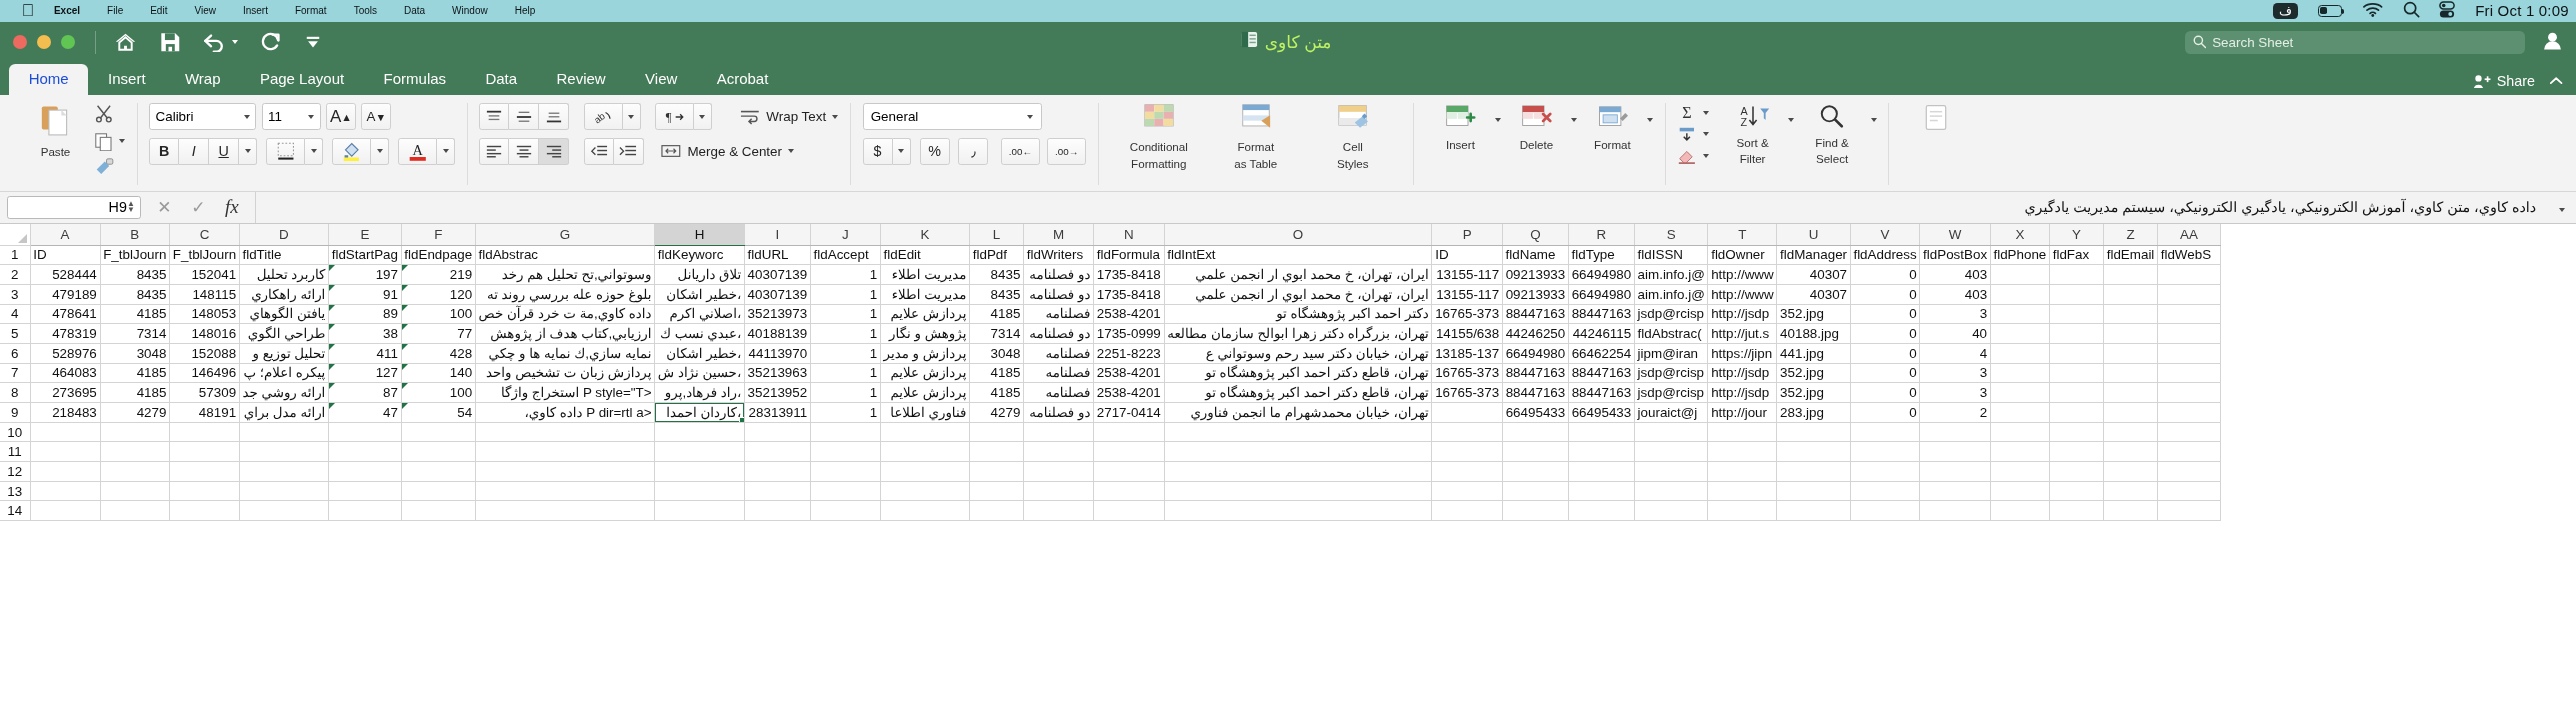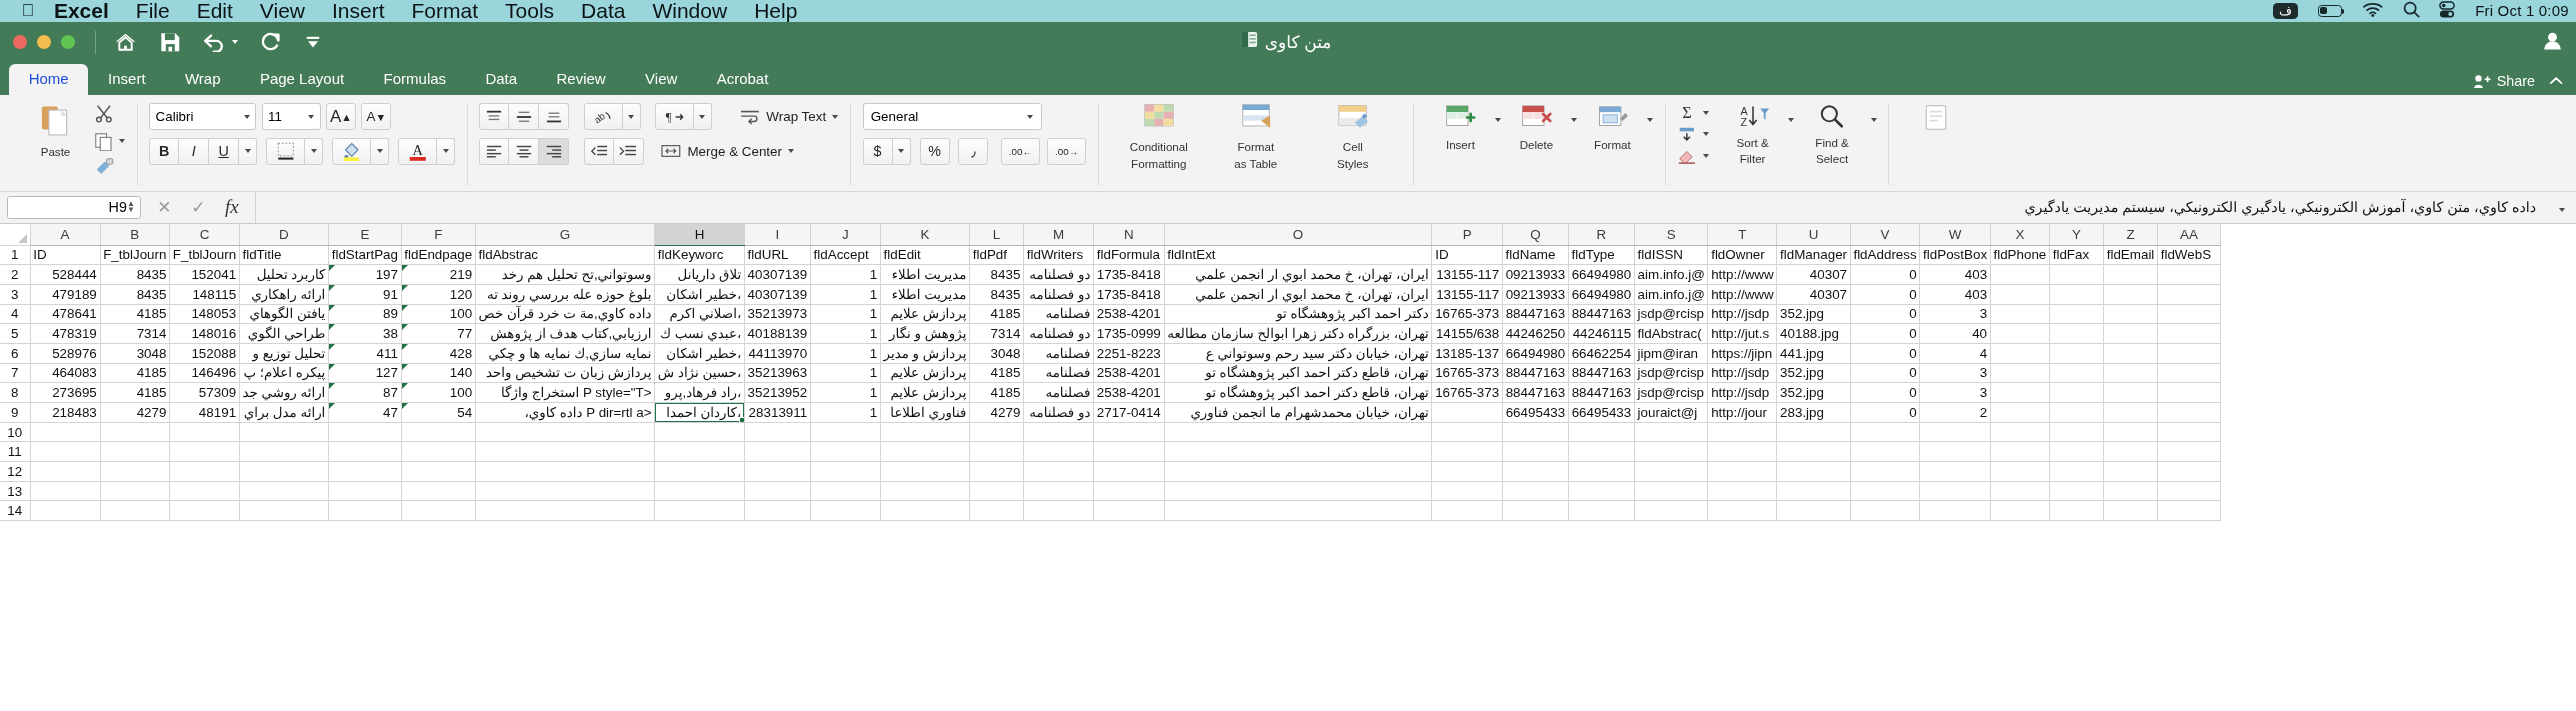--- a/index.html
+++ b/index.html
@@ -8,21 +8,21 @@
     font-family: "Liberation Sans", sans-serif;
     background:#ffffff;
     -webkit-font-smoothing: antialiased;
   }
   
   .menubar{
     height:21.5px; background:#9ad5dc; display:flex; align-items:center;
     padding:0 9px; font-size:15px; color:#0c1314; position:relative;
   }
   .menubar .apple{ font-size:17px; margin:0 19.7px 0 12.5px; line-height:1; }
-  .menubar .mi{ margin-right:27px; font-size:21px; white-space:nowrap; }
+  .menubar .mi{ margin-right:27px; font-size:10px; white-space:nowrap; }
   .menubar .mi.bold{ font-weight:bold; }
   .menubar-right{ position:absolute; right:7.2px; top:0; height:21.5px; display:flex; align-items:center; gap:19.7px; }
   .mb-ime{ background:#1d2b2c; color:#fff; border-radius:4.5px; padding:0.9px 6.3px; font-size:12.5px; line-height:14.3px;}
   .mb-ico{ display:inline-block; }
   .mb-clock{ font-size:15px; letter-spacing:0.2px; }
   .batt{ width:24px; height:11.6px; border:1.4px solid #16282a; border-radius:3.6px; position:relative; }
   .batt:after{ content:""; position:absolute; right:-3.6px; top:3.1px; width:2.2px; height:4.5px; background:#16282a; border-radius:0 1.8px 1.8px 0;}
   .batt i{ position:absolute; left:1.3px; top:1.3px; bottom:1.3px; width:7.2px; background:#16282a; border-radius:1.8px; display:block;}
 
   
@@ -33,21 +33,21 @@
     height:41px; background:#437a57; display:flex; align-items:center;
     position:relative; padding-left:12.5px;
   }
   .lights{ display:flex; gap:9.8px; align-items:center; }
   .light{ width:14.3px; height:14.3px; border-radius:50%; }
   .l-red{ background:#ec6a5f; } .l-yel{ background:#f4bd4f; } .l-grn{ background:#61c554; }
   .tbsep{ width:0.9px; height:23px; background:rgba(255,255,255,.28); margin:0 18px 0 19.7px; }
   .qat{ display:flex; align-items:center; gap:23px; }
   .qat svg{ display:block; }
   .wintitle{
-    position:absolute; left:0; right:4px; text-align:center; color:#ffffff;
+    position:absolute; left:0; right:4px; text-align:center; color:#bef264;
     font-size:17px; pointer-events:none; display:flex; align-items:center;
     justify-content:center; gap:7.2px;
   }
   .tb-right{ position:absolute; right:12.5px; top:0; height:41px; display:flex; align-items:center; gap:16px; }
   .searchbox{
     width:340px; height:23px; background:#5d9070; border-radius:5.4px;
     display:flex; align-items:center; padding:0 8px; gap:6.3px; color:#e3efe7; font-size:13.4px;
   }
 
   
@@ -242,20 +242,27 @@
             <rect x="1" y="1" width="7" height="17" fill="#2f6a4c"></rect>
             <rect x="9.5" y="4" width="7" height="1.6" fill="#7ba48c"></rect>
             <rect x="9.5" y="8" width="7" height="1.6" fill="#7ba48c"></rect>
             <rect x="9.5" y="12" width="7" height="1.6" fill="#7ba48c"></rect>
           </svg>
       </span>
       <span>متن کاوی</span>
     </div>
 
     <div class="tb-right">
+      <div class="searchbox">
+        <svg width="13.4" height="13.4" viewBox="0 0 15 15">
+            <circle cx="6" cy="6" r="4.6" fill="none" stroke="#e3efe7" stroke-width="1.6"></circle>
+            <path d="M9.5 9.5 L14 14" stroke="#e3efe7" stroke-width="1.6" stroke-linecap="round"></path>
+          </svg>
+        <span>Search Sheet</span>
+      </div>
       <span>
         <svg width="23" height="21.5" viewBox="0 0 26 24">
             <circle cx="13" cy="8" r="5" fill="#fff"></circle>
             <path d="M3.5 22 a9.5 9.5 0 0 1 19 0 Z" fill="#fff"></path>
           </svg>
       </span>
     </div>
   </div>
 
   <div class="tabs">

